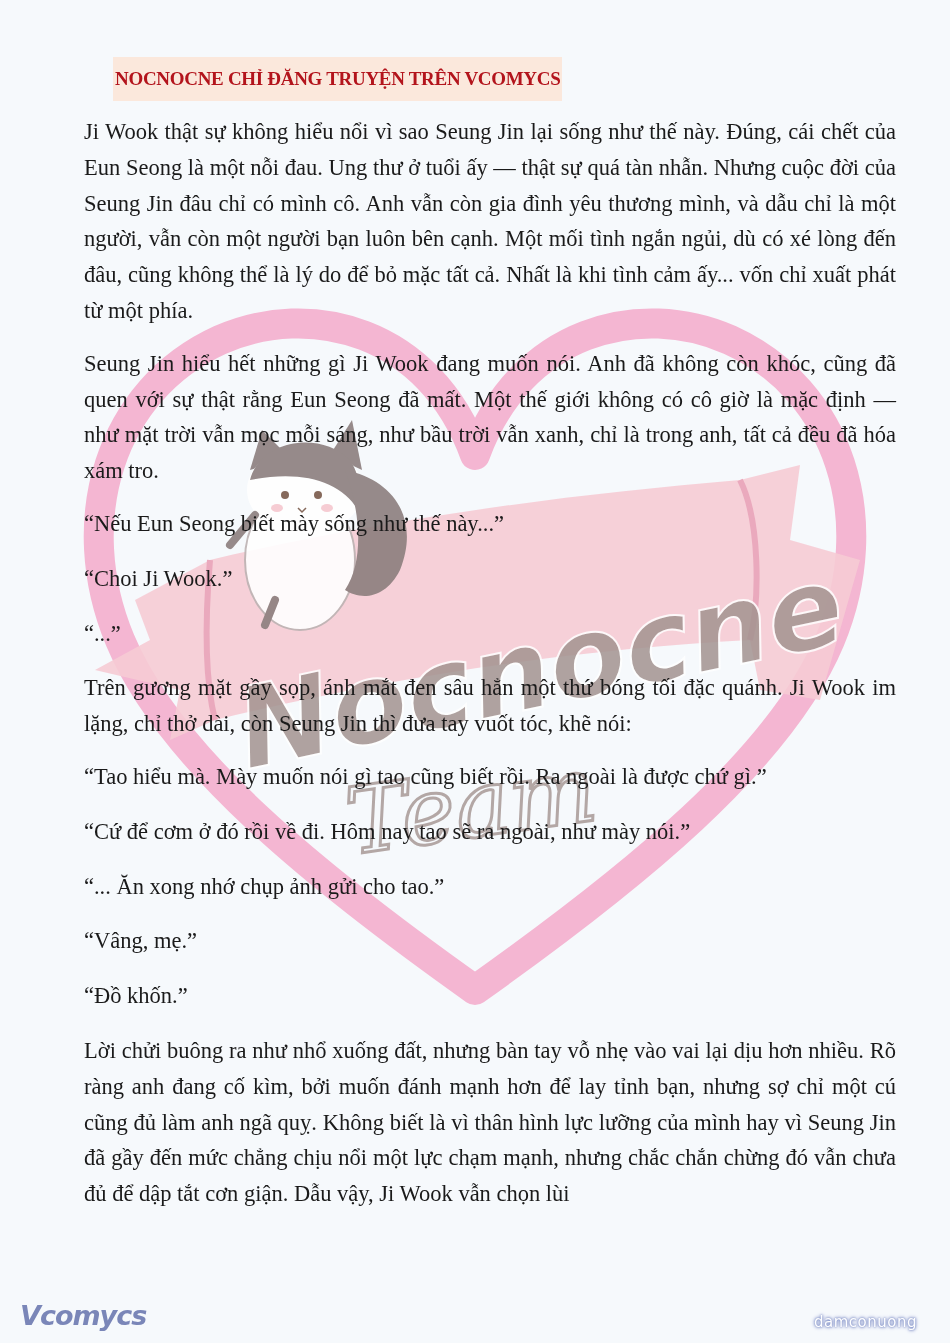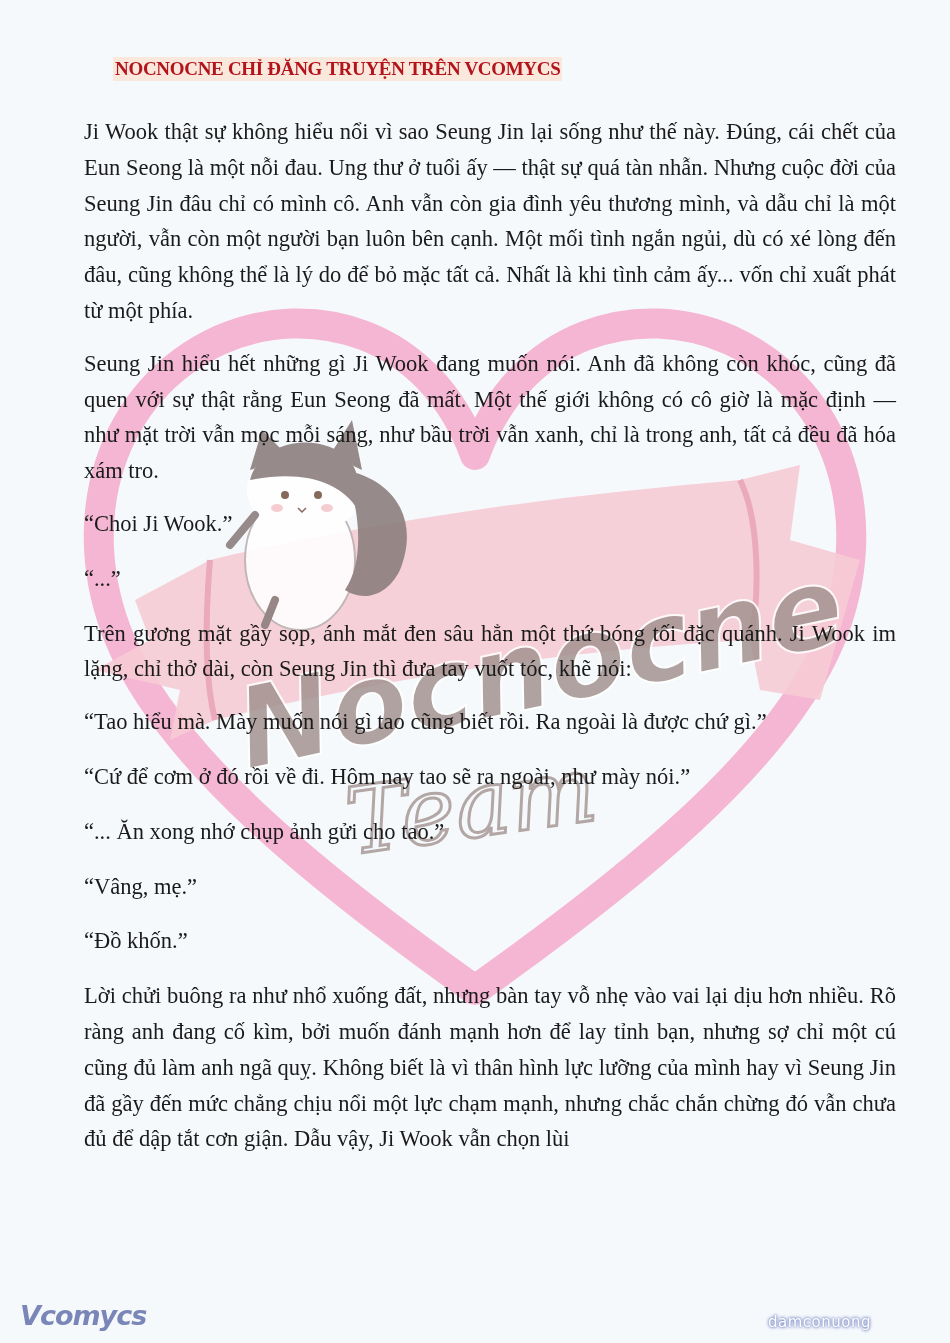--- a/index.html
+++ b/index.html
@@ -13,41 +13,41 @@
     .watermark {
       position: absolute; left: 0; top: 0; width: 950px; height: 1343px;
       pointer-events: none; z-index: 0;
     }
     .header-notice {
       position: absolute; left: 113px; top: 57px;
       font-family: "Liberation Serif", serif;
       font-weight: bold; font-size: 19px; letter-spacing: -0.3px;
       color: #b3141c;
       background: #fbe8dc;
-      padding: 1px 2px;
+      padding: 11px 2px;
       z-index: 2;
     }
     .content {
       position: absolute; left: 84px; top: 114px; width: 812px;
       z-index: 2;
     }
     .para {
       margin: 0 0 17px 0;
       font-size: 22.5px; line-height: 35.8px;
       text-align: justify;
       text-align-last: left;
     }
     .para.dialog { margin-bottom: 19px; }
     .footer-logo {
       position: absolute; left: 20px; top: 1300px; z-index: 2;
       font-family: "DejaVu Sans", sans-serif; font-style: italic; font-weight: bold;
       font-size: 27px; color: #7a86b8; letter-spacing: -1px;
     }
     .footer-credit {
-      position: absolute; left: 768px; top: 1313px; z-index: 2;
+      position: absolute; left: 814px; top: 1313px; z-index: 2;
       font-family: "DejaVu Sans", sans-serif; font-size: 15px;
       color: #ffffff; letter-spacing: 0.5px;
       text-shadow: 0 0 2px #8090c8, 0 0 3px #8090c8, 0 0 4px #8090c8;
     }
   </style>
 </head>
 <body>
 
 <svg class="watermark" viewBox="0 0 950 1343" xmlns="http://www.w3.org/2000/svg">
 
@@ -74,20 +74,21 @@
 
   <text x="225" y="720" transform="rotate(-12 470 640)" font-family="DejaVu Sans, sans-serif" font-weight="bold" font-style="italic" font-size="112" fill="#a39390" opacity="0.85" stroke="#ffffff" stroke-width="2">Nocnocne</text>
   <text x="345" y="840" transform="rotate(-8 450 800)" font-family="DejaVu Serif, serif" font-style="italic" font-size="92" fill="none" stroke="#a39390" stroke-width="3" opacity="0.8">Team</text>
 </svg>
 
 <div class="header-notice">NOCNOCNE CHỈ ĐĂNG TRUYỆN TRÊN VCOMYCS</div>
 
 <div class="content">
   <p class="para">Ji Wook thật sự không hiểu nổi vì sao Seung Jin lại sống như thế này. Đúng, cái chết của Eun Seong là một nỗi đau. Ung thư ở tuổi ấy — thật sự quá tàn nhẫn. Nhưng cuộc đời của Seung Jin đâu chỉ có mình cô. Anh vẫn còn gia đình yêu thương mình, và dẫu chỉ là một người, vẫn còn một người bạn luôn bên cạnh. Một mối tình ngắn ngủi, dù có xé lòng đến đâu, cũng không thể là lý do để bỏ mặc tất cả. Nhất là khi tình cảm ấy... vốn chỉ xuất phát từ một phía.</p>
   <p class="para">Seung Jin hiểu hết những gì Ji Wook đang muốn nói. Anh đã không còn khóc, cũng đã quen với sự thật rằng Eun Seong đã mất. Một thế giới không có cô giờ là mặc định — như mặt trời vẫn mọc mỗi sáng, như bầu trời vẫn xanh, chỉ là trong anh, tất cả đều đã hóa xám tro.</p>
+  <p class="para dialog">“Nếu Eun Seong biết mày sống như thế này...”</p>
   <p class="para dialog">“Choi Ji Wook.”</p>
   <p class="para dialog">“...”</p>
   <p class="para">Trên gương mặt gầy sọp, ánh mắt đen sâu hẳn một thứ bóng tối đặc quánh. Ji Wook im lặng, chỉ thở dài, còn Seung Jin thì đưa tay vuốt tóc, khẽ nói:</p>
   <p class="para dialog">“Tao hiểu mà. Mày muốn nói gì tao cũng biết rồi. Ra ngoài là được chứ gì.”</p>
   <p class="para dialog">“Cứ để cơm ở đó rồi về đi. Hôm nay tao sẽ ra ngoài, như mày nói.”</p>
   <p class="para dialog">“... Ăn xong nhớ chụp ảnh gửi cho tao.”</p>
   <p class="para dialog">“Vâng, mẹ.”</p>
   <p class="para dialog">“Đồ khốn.”</p>
   <p class="para">Lời chửi buông ra như nhổ xuống đất, nhưng bàn tay vỗ nhẹ vào vai lại dịu hơn nhiều. Rõ ràng anh đang cố kìm, bởi muốn đánh mạnh hơn để lay tỉnh bạn, nhưng sợ chỉ một cú cũng đủ làm anh ngã quỵ. Không biết là vì thân hình lực lưỡng của mình hay vì Seung Jin đã gầy đến mức chẳng chịu nổi một lực chạm mạnh, nhưng chắc chắn chừng đó vẫn chưa đủ để dập tắt cơn giận. Dẫu vậy, Ji Wook vẫn chọn lùi</p>
 </div>

